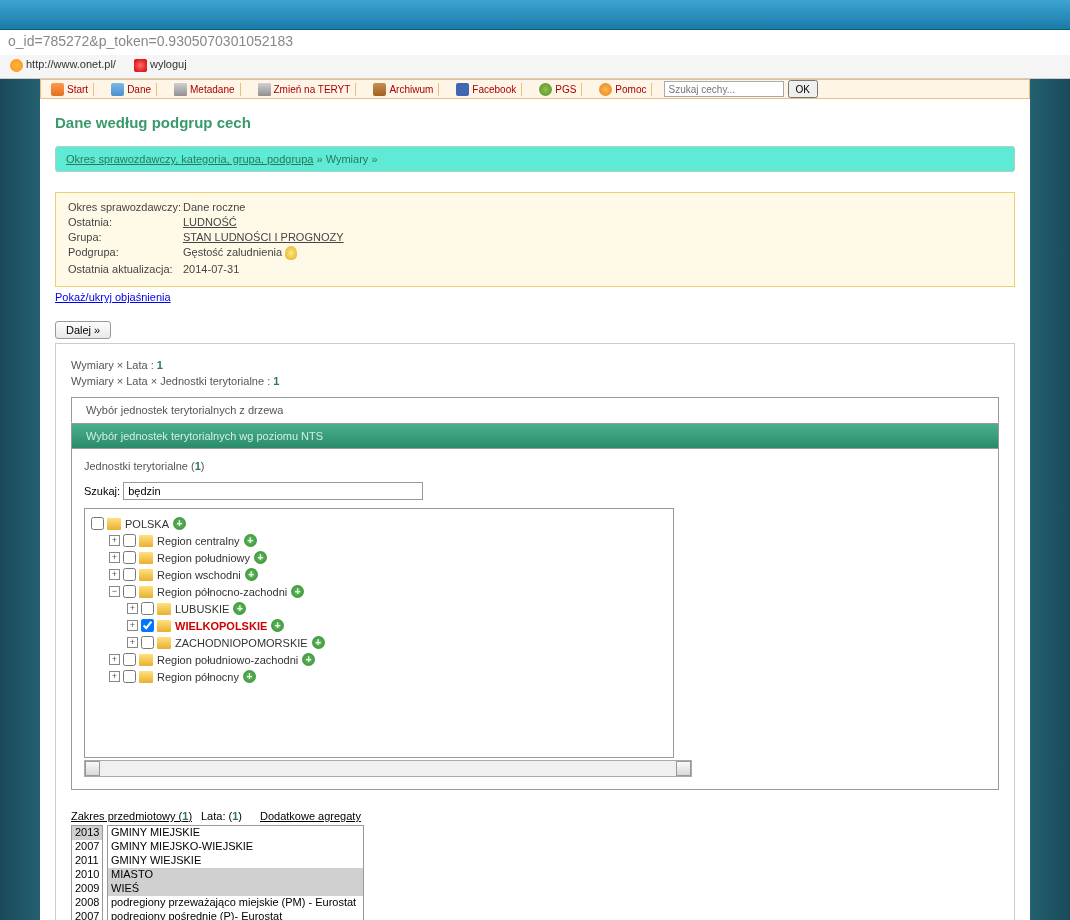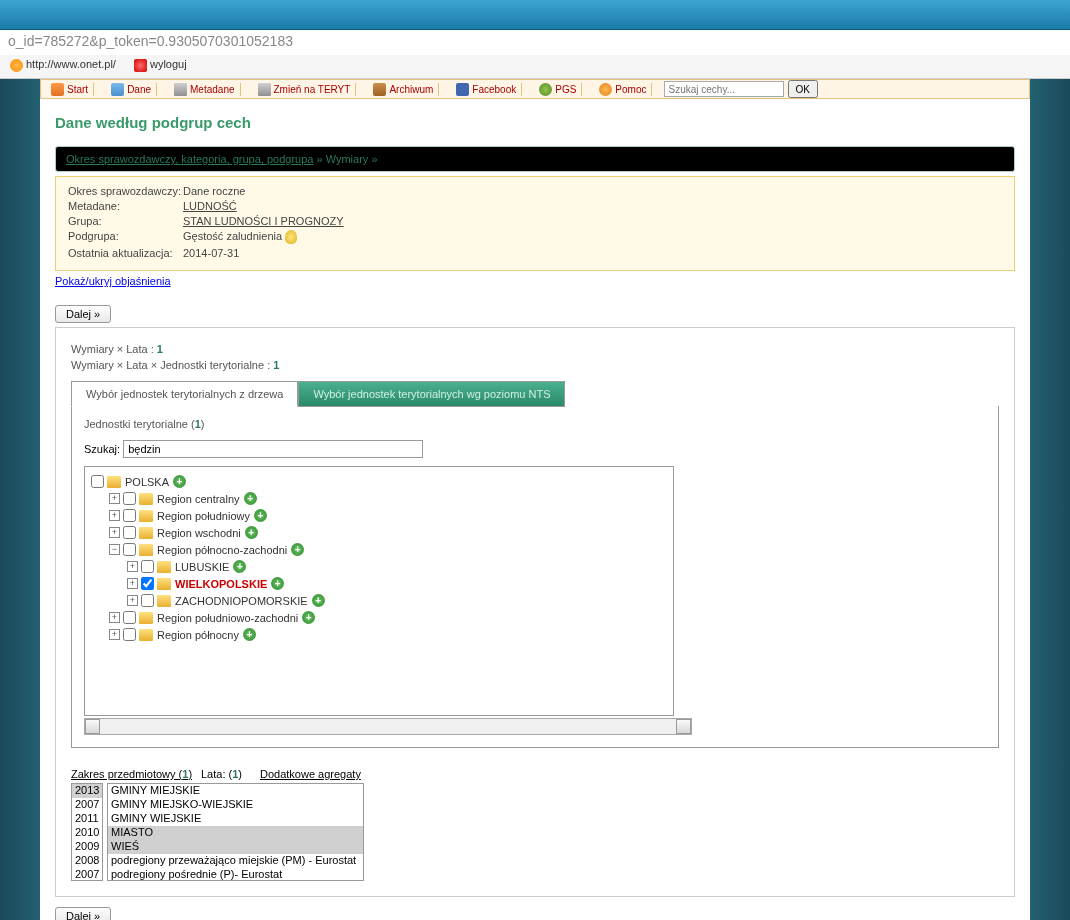--- a/index.html
+++ b/index.html
@@ -21,33 +21,33 @@
 .doc-ic { background: linear-gradient(#d0d0d0, #909090); border-radius: 1px; }
 .arch-ic { background: linear-gradient(#c89050, #a06020); border-radius: 2px; }
 .fb-ic { background: #4267b2; border-radius: 2px; }
 .grn-ic { background: radial-gradient(#8bc34a, #5a8a2a); border-radius: 50%; }
 .help-ic { background: radial-gradient(#ffb84d, #e08020); border-radius: 50%; }
 .tb-search { flex: 0 0 auto; }
 .tb-search input { font-size: 10px; width: 120px; height: 16px; border: 1px solid #aaa; padding: 0 3px; color: #888; }
 .tb-search button { font-size: 10px; height: 18px; padding: 0 6px; }
 .content { padding: 15px; }
 h2.page-title { color: #3a9a6a; font-size: 15px; font-weight: bold; margin-bottom: 15px; }
-.breadcrumb-bar { background: #000000; border: 1px solid #b0d0c0; border-radius: 3px; padding: 6px 10px; margin-bottom: 4px; font-size: 11px; color: #2a7a5a; }
+.breadcrumb-bar { background: #5eead4; border: 1px solid #b0d0c0; border-radius: 3px; padding: 6px 10px; margin-bottom: 20px; font-size: 11px; color: #2a7a5a; }
 .breadcrumb-bar a { color: #2a7a5a; text-decoration: underline; }
 .info-box { background: #fffae8; border: 1px solid #eed070; padding: 8px 12px; margin-bottom: 4px; }
 .info-row { display: flex; margin-bottom: 3px; font-size: 11px; color: #444; }
 .info-label { width: 115px; }
 .info-val a { color: #444; text-decoration: underline; }
 .bulb { display: inline-block; width: 12px; height: 14px; background: radial-gradient(#ffe680, #e0b020); border-radius: 50% 50% 40% 40%; vertical-align: middle; margin-left: 3px; }
 .show-hide { font-size: 11px; text-decoration: underline; margin-bottom: 10px; display: inline-block; }
 .btn { background: linear-gradient(#fdfdfd, #e8e8e8); border: 1px solid #999; border-radius: 3px; padding: 2px 10px; font-size: 11px; cursor: pointer; }
 .dims-container { border: 1px solid #ccc; padding: 15px; margin-top: 4px; }
 .dim-line { font-size: 11px; color: #555; margin-bottom: 4px; }
 .dim-bold { font-weight: bold; color: #2a7a5a; }
-.tabs { display: flex; margin-top: 10px; margin-bottom: 0; }
+.tabs { display: flex; margin-top: 10px; margin-bottom: 0; flex-direction: column; }
 .tab { padding: 6px 14px; font-size: 11px; border: 1px solid #999; background: linear-gradient(#4ab090, #2a8a6a); color: #d0f0e0; cursor: pointer; }
 .tab.active { background: #fff; color: #555; border-bottom: 1px solid #fff; }
 .tab-content { border: 1px solid #999; border-top: none; padding: 12px; margin-top: -1px; }
 .units-label { font-size: 11px; color: #555; margin-bottom: 10px; }
 .search-row { margin-bottom: 8px; }
 .search-row input { width: 300px; height: 18px; border: 1px solid #999; font-size: 11px; padding: 0 4px; }
 .tree-container { border: 1px solid #999; width: 590px; height: 250px; overflow: auto; position: relative; }
 .tree { padding: 6px; }
 .tree-node { display: flex; align-items: center; height: 17px; font-size: 11px; white-space: nowrap; }
 .expander { width: 11px; height: 11px; border: 1px solid #888; display: inline-flex; align-items: center; justify-content: center; font-size: 9px; line-height: 1; margin-right: 3px; cursor: pointer; background: #fff; color: #555; }
@@ -133,21 +133,21 @@
       <div class="breadcrumb-bar">
         <a href="#">Okres sprawozdawczy, kategoria, grupa, podgrupa</a><span> » </span><span>Wymiary</span><span> »</span>
       </div>
 
       <div class="info-box">
         <div class="info-row">
             <span class="info-label">Okres sprawozdawczy:</span>
             <span class="info-val">Dane roczne</span>
           </div>
         <div class="info-row">
-            <span class="info-label">Metadane:</span>
+            <span class="info-label">Ostatnia:</span>
             <span class="info-val"><a href="#">LUDNOŚĆ</a></span>
           </div>
         <div class="info-row">
             <span class="info-label">Grupa:</span>
             <span class="info-val"><a href="#">STAN LUDNOŚCI I PROGNOZY</a></span>
           </div>
         <div class="info-row">
             <span class="info-label">Podgrupa:</span>
             <span class="info-val"><span>Gęstość zaludnienia</span><span class="bulb"></span></span>
           </div>

